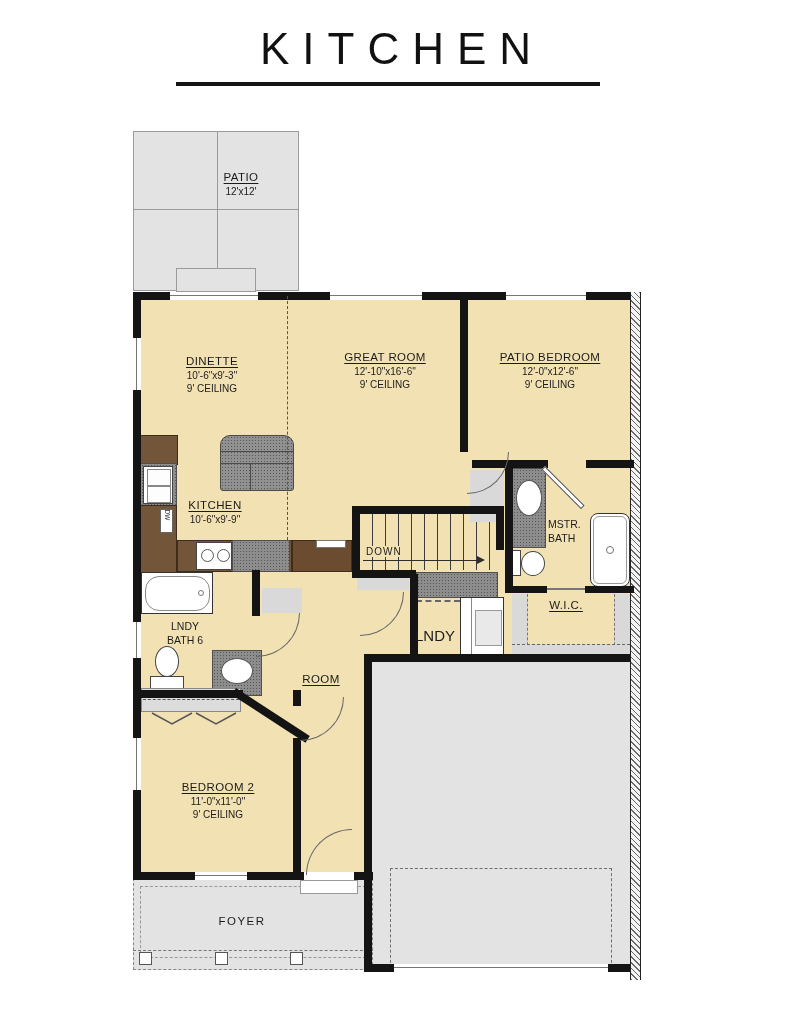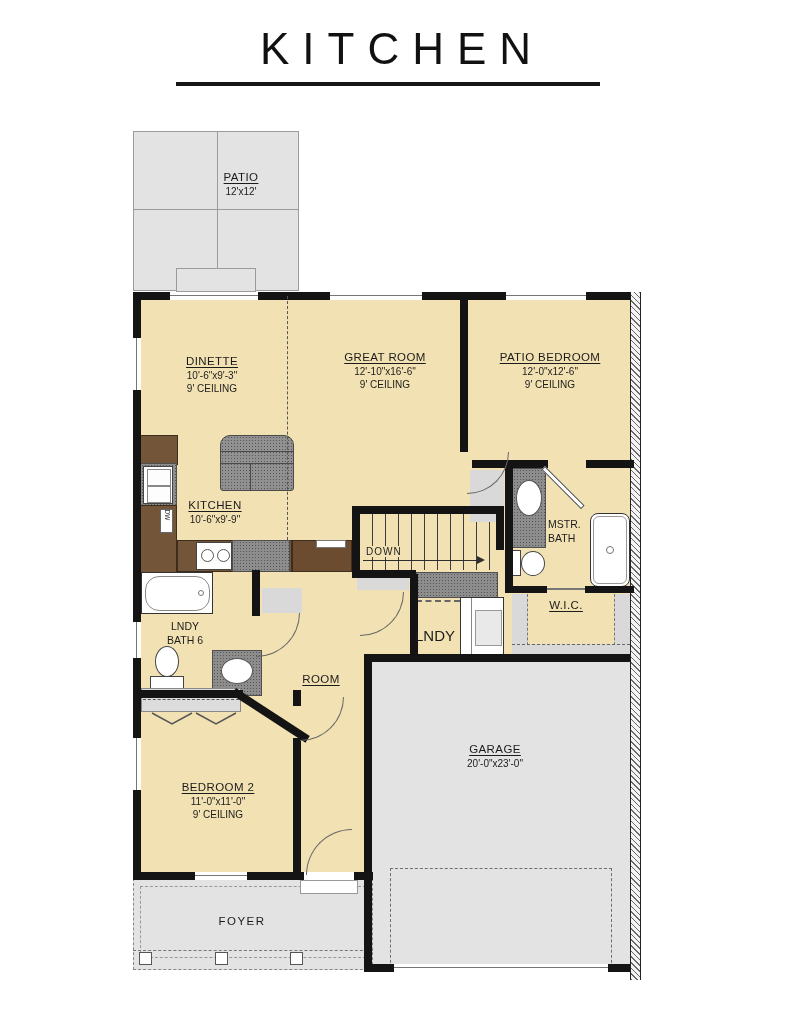--- a/index.html
+++ b/index.html
@@ -219,22 +219,18 @@
   <div class="lbl" style="left:292px;top:672px;width:58px;">
     <div class="nm">ROOM</div>
   </div>
 
   <div class="lbl" style="left:158px;top:780px;width:120px;">
     <div class="nm">BEDROOM 2</div>
     <div class="dm">11'-0"x11'-0"</div>
     <div class="dm">9' CEILING</div>
   </div>
 
-  <div class="lbl" style="left:425px;top:742px;width:140px;">
-    <div class="nm">GARAGE</div>
-    <div class="dm">20'-0"x23'-0"</div>
-  </div>
 
   <div class="lbl" style="left:192px;top:914px;width:100px;">
     <div class="nm nou" style="letter-spacing:1.5px;">FOYER</div>
   </div>
 
 </div>
 
 </body></html>

